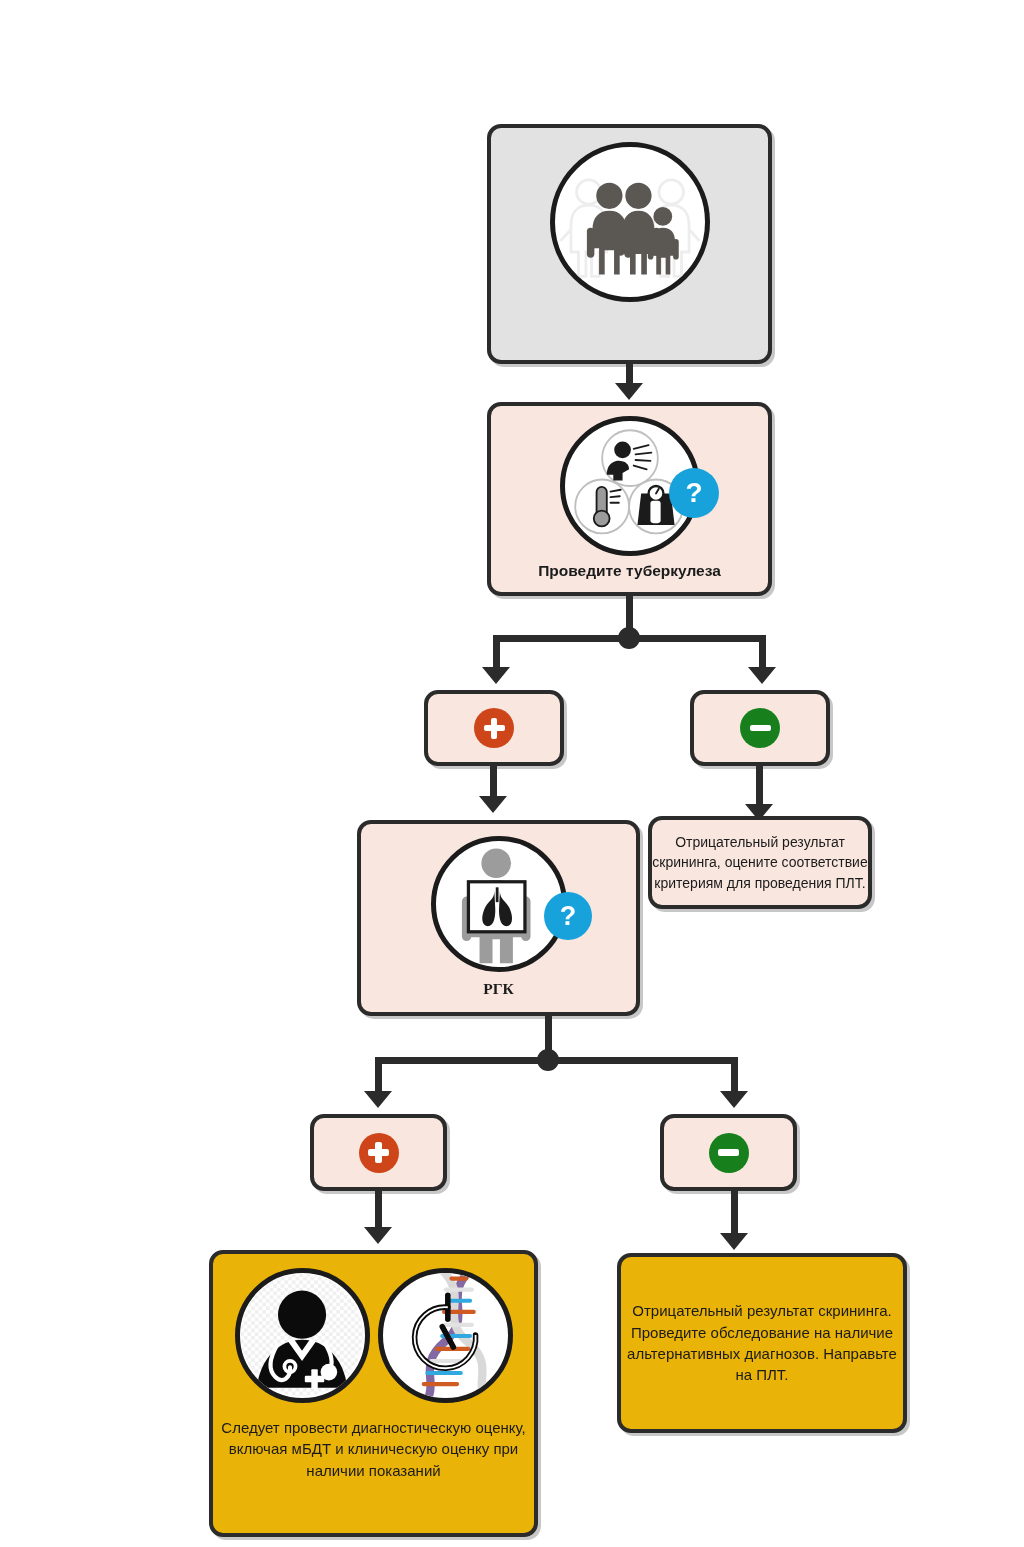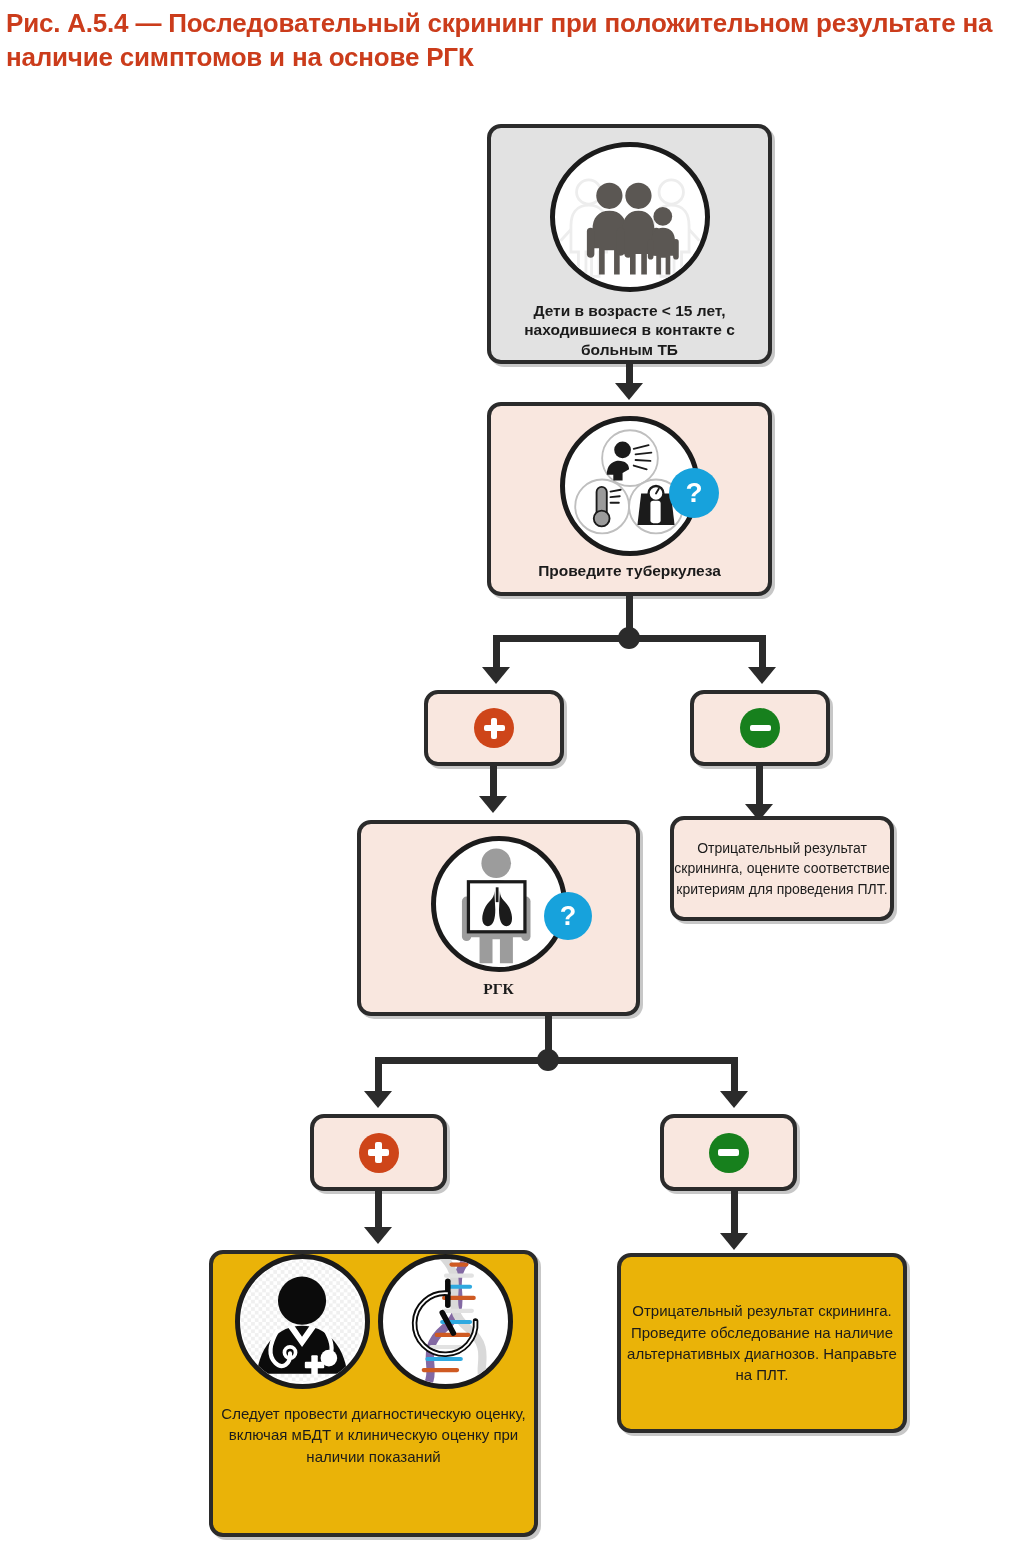--- a/index.html
+++ b/index.html
@@ -88,21 +88,20 @@
     border-top:17px solid #2b2b2b;
   }
 
   svg{display:block;}
 </style>
 </head>
 <body>
 
 <div id="stage">
 
-  <div id="title">Рис. А.5.4 — Последовательный скрининг при положительном результате на наличие симптомов и на основе РГК</div>
 
   <div class="node gray" style="left:487px;top:124px;width:285px;height:240px;padding-top:14px;">
     <div class="circ" style="width:160px;height:160px;">
       <svg viewBox="0 0 160 160" width="150" height="150" style="position:absolute;left:0;top:0;">
 
         <g fill="none" stroke="#ededed" stroke-width="3">
           <circle cx="36" cy="48" r="13"></circle>
           <path d="M36 62 C22 62 17 72 17 84 L17 112 L25 112 L25 138 L33 138 L33 112 L39 112 L39 138 L47 138 L47 112 L55 112 L55 84 C55 72 50 62 36 62 Z"></path>
           <path d="M17 88 L6 100"></path>
           <path d="M55 88 L66 100"></path>
@@ -129,21 +128,20 @@
         </g>
 
         <g fill="#5b5753">
           <circle cx="115" cy="74" r="10"></circle>
           <path d="M115 86 C107 86 103 92 103 100 L103 116 L108 116 L108 136 L113 136 L113 118 L118 118 L118 136 L123 136 L123 116 L128 116 L128 100 C128 92 124 86 115 86 Z"></path>
           <rect x="99" y="98" width="6" height="22" rx="3"></rect>
           <rect x="126" y="98" width="6" height="22" rx="3"></rect>
         </g>
       </svg>
     </div>
-    <div class="node-label label-bold" style="margin-top:9px;padding:0 12px;">Дети в возрасте &lt; 15 лет, находившиеся в контакте с больным ТБ</div>
   </div>
 
   <div class="ln v" style="left:626px;top:364px;height:26px;"></div>
   <div class="arrow" style="left:615px;top:383px;"></div>
 
   <div class="node pink" style="left:487px;top:402px;width:285px;height:194px;padding-top:10px;">
     <div class="circ" style="width:140px;height:140px;">
       <svg viewBox="0 0 140 140" width="130" height="130" style="position:absolute;left:0;top:0;">
 
         <circle cx="70" cy="40" r="30" fill="#fff" stroke="#bfbfbf" stroke-width="2"></circle>
@@ -196,21 +194,21 @@
       <span class="bar-h" style="width:21px;height:6.5px;"></span>
     </div>
   </div>
 
   <div class="ln v" style="left:490px;top:766px;height:36px;"></div>
   <div class="arrow" style="left:479px;top:796px;"></div>
 
   <div class="ln v" style="left:756px;top:766px;height:44px;"></div>
   <div class="arrow" style="left:745px;top:804px;"></div>
 
-  <div class="node pink center-v" style="left:670px;top:816px;width:224px;height:105px;">
+  <div class="node pink center-v" style="left:648px;top:816px;width:224px;height:93px;">
     <div class="node-label label-sm" style="padding:0 10px;">Отрицательный результат скрининга, оцените соответствие критериям для проведения ПЛТ.</div>
   </div>
 
   <div class="node pink" style="left:357px;top:820px;width:283px;height:196px;padding-top:12px;">
     <div class="circ" style="width:136px;height:136px;">
       <svg viewBox="0 0 136 136" width="126" height="126" style="position:absolute;left:0;top:0;">
         <circle cx="65" cy="24" r="16" fill="#9c9c9c"></circle>
         <path d="M65 42 C46 42 37 54 37 72 L37 104 L47 104 L47 132 L61 132 L61 106 L69 106 L69 132 L83 132 L83 104 L93 104 L93 72 C93 54 84 42 65 42 Z" fill="#9c9c9c"></path>
         <rect x="28" y="60" width="10" height="48" rx="5" fill="#9c9c9c"></rect>
         <rect x="92" y="60" width="10" height="48" rx="5" fill="#9c9c9c"></rect>
@@ -244,21 +242,21 @@
       <span class="bar-h" style="width:21px;height:6.5px;"></span>
     </div>
   </div>
 
   <div class="ln v" style="left:375px;top:1191px;height:42px;"></div>
   <div class="arrow" style="left:364px;top:1227px;"></div>
 
   <div class="ln v" style="left:731px;top:1191px;height:48px;"></div>
   <div class="arrow" style="left:720px;top:1233px;"></div>
 
-  <div class="node pink-deep" style="left:209px;top:1250px;width:329px;height:287px;">
+  <div class="node pink-deep" style="left:209px;top:1250px;width:329px;height:287px;padding-top:14px;">
     <div style="display:flex;gap:8px;justify-content:center;">
       <div class="circ" style="width:135px;height:135px;">
         <svg viewBox="0 0 135 135" width="125" height="125" style="position:absolute;left:0;top:0;">
           <defs>
             <pattern id="chk" width="8" height="8" patternUnits="userSpaceOnUse">
               <rect width="8" height="8" fill="#ffffff"></rect>
               <rect width="4" height="4" fill="#f0f0f0"></rect>
               <rect x="4" y="4" width="4" height="4" fill="#f0f0f0"></rect>
             </pattern>
           </defs>

